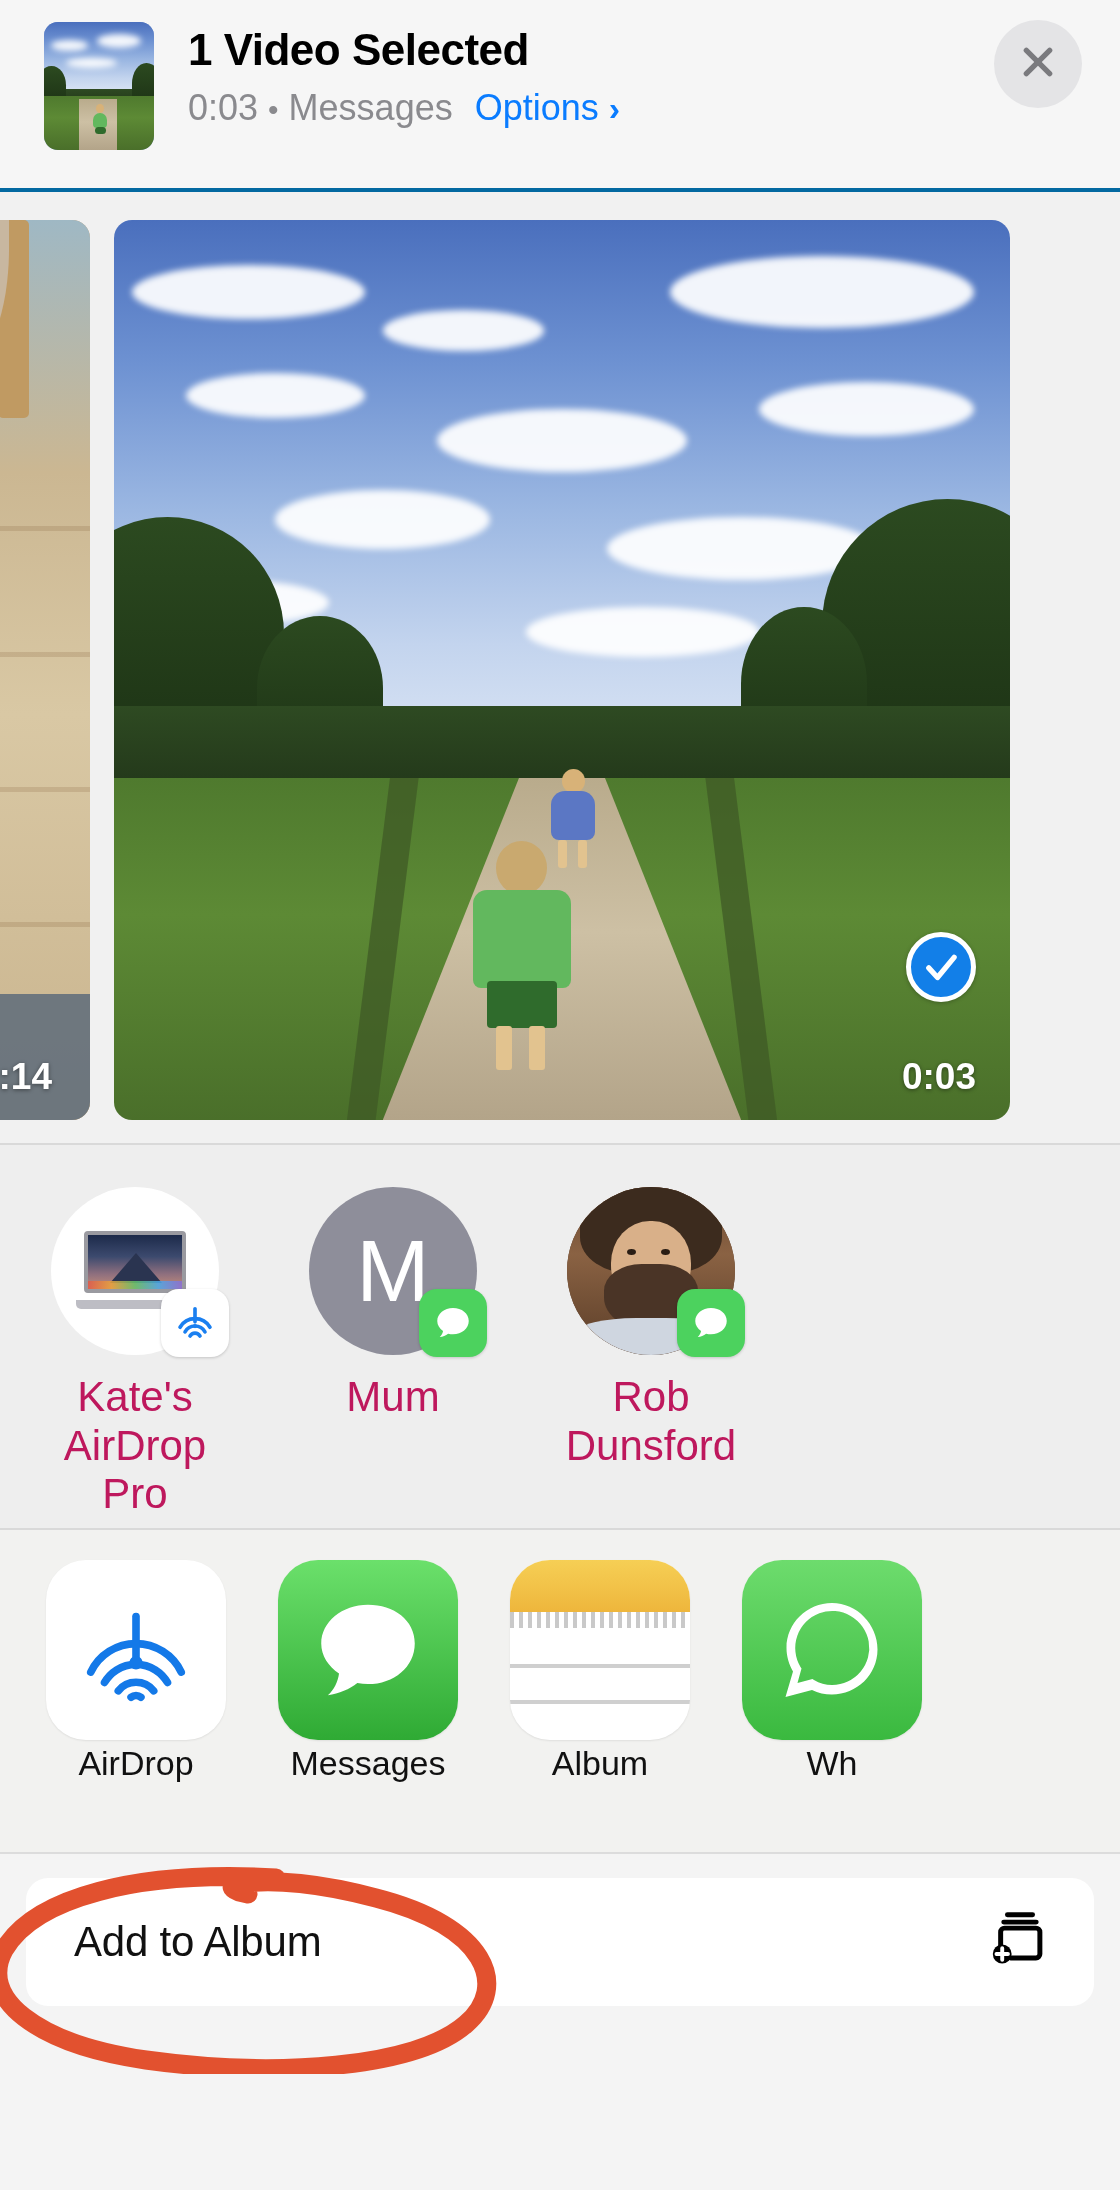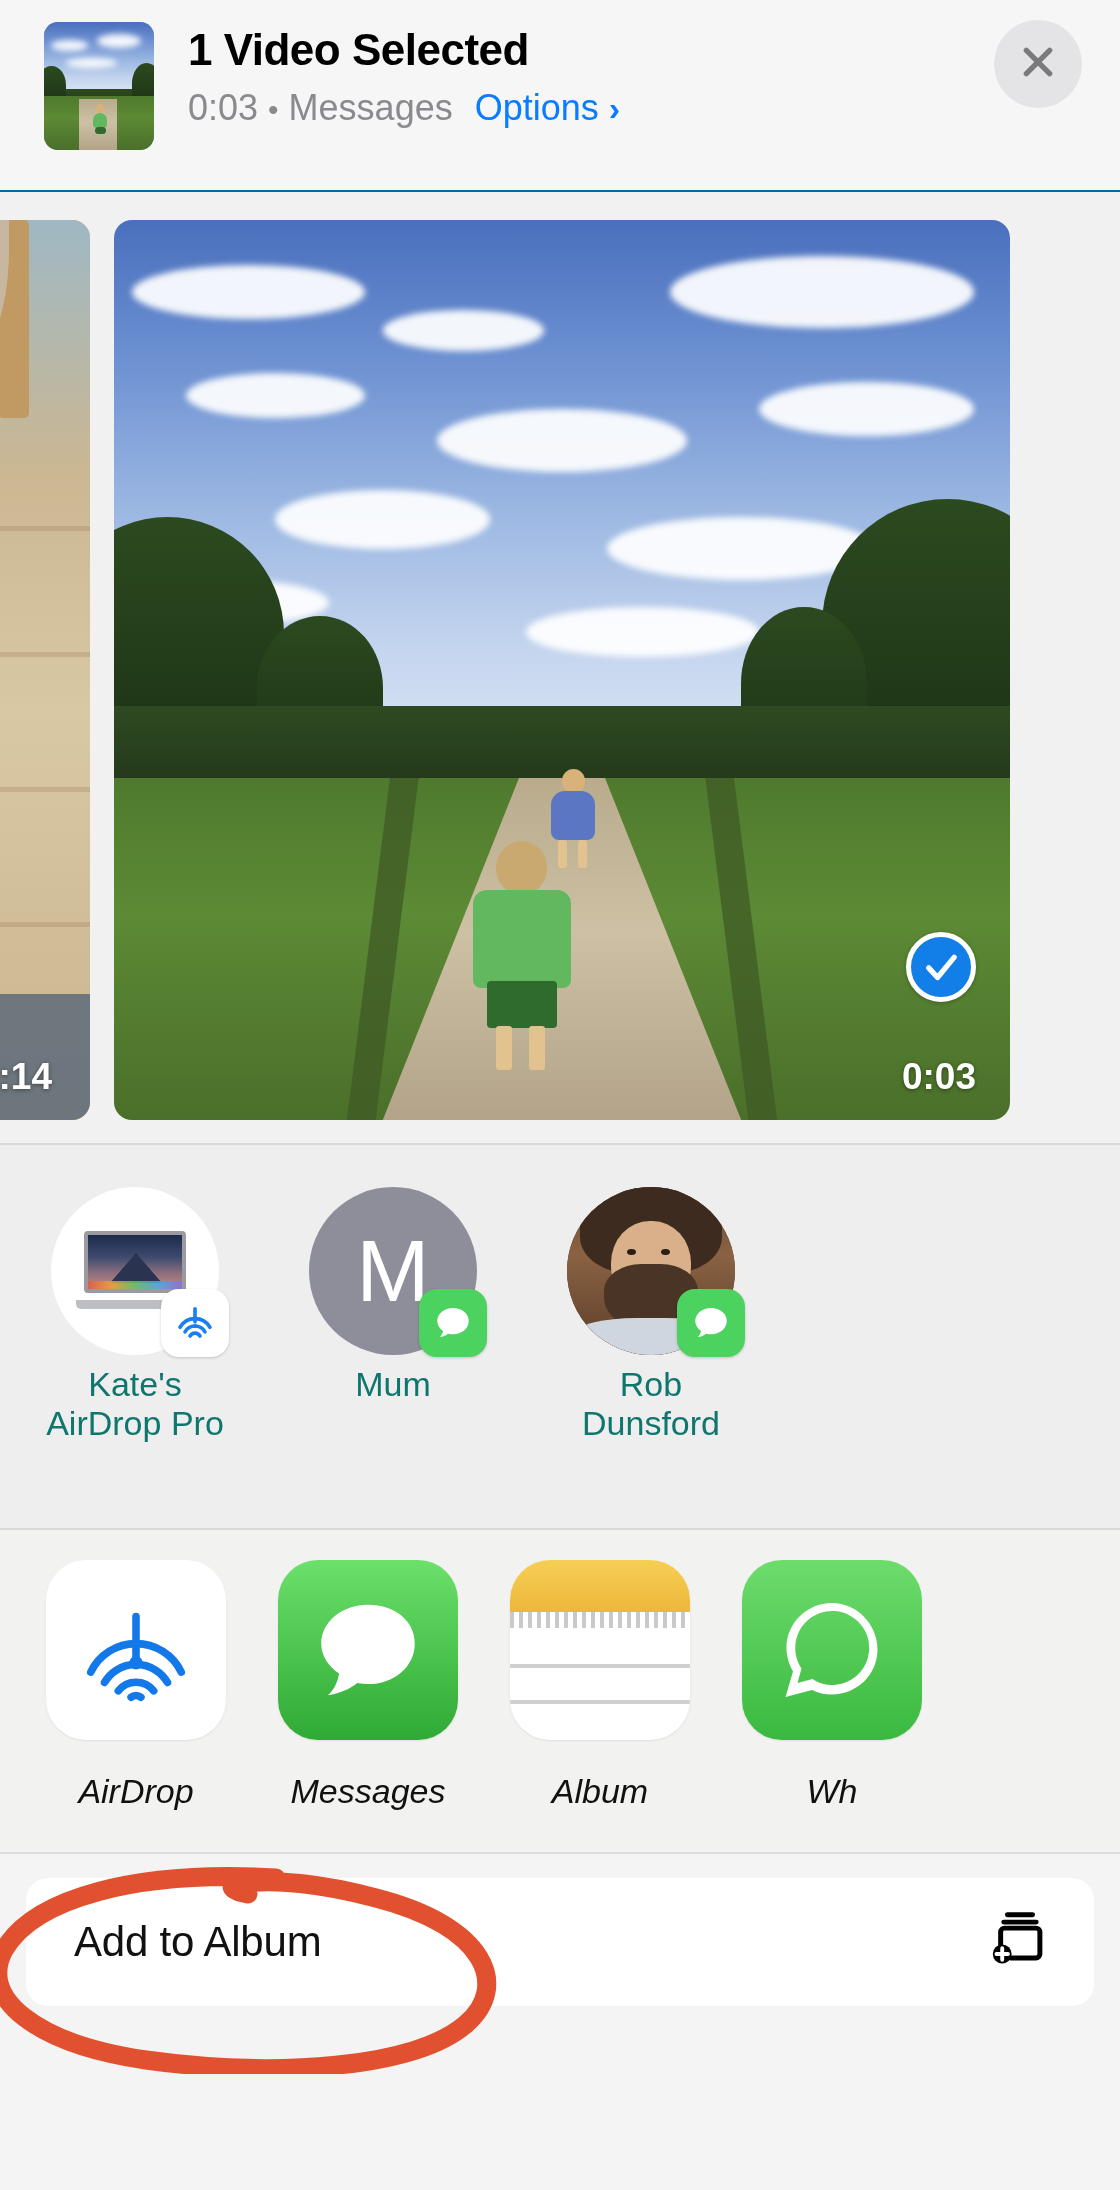--- a/index.html
+++ b/index.html
@@ -16,21 +16,21 @@
     height: 2190px;
     background: #f4f4f4;
     overflow: hidden;
   }
 
   
   .header {
     position: relative;
     height: 192px;
     background: #f6f6f6;
-    border-bottom: 2px solid #0369a1;
+    border-bottom: 4px solid #0369a1;
   }
   .header-thumb {
     position: absolute;
     left: 44px; top: 22px;
     width: 110px; height: 128px;
     border-radius: 14px;
     overflow: hidden;
     background: #7d9bd6;
   }
   .header-text {
@@ -193,23 +193,23 @@
     width: 68px; height: 68px;
     border-radius: 18px;
     display: flex; align-items: center; justify-content: center;
     box-shadow: 0 1px 3px rgba(0,0,0,.18);
   }
   .badge-airdrop { background: #fff; }
   .badge-msg { background: #4cd25e; }
   .badge-msg svg { width: 42px; height: 42px; }
   .badge-airdrop svg { width: 46px; height: 46px; }
   .contact-name {
-    margin-top: 10px;
-    font-size: 34px;
-    color: #0f766e;
+    margin-top: 18px;
+    font-size: 42px;
+    color: #be185d;
     line-height: 1.16;
     word-break: break-word;
   }
 
   
   .mbp { position: relative; width: 118px; height: 80px; }
   .mbp-screen {
     position:absolute; left: 8px; top: 0; width: 102px; height: 62px;
     border: 4px solid #9a9aa0; border-radius: 4px;
     background: linear-gradient(180deg,#1d2a4a 0%,#3c4a6e 40%,#8e6f7e 72%,#c78f7a 100%);
@@ -256,25 +256,24 @@
   .app-icon {
     width: 180px; height: 180px;
     border-radius: 40px;
     margin: 0 auto;
     display:flex; align-items:center; justify-content:center;
     position: relative;
     overflow: hidden;
     box-shadow: 0 1px 2px rgba(0,0,0,.08);
   }
   .app-label {
-    margin-top: 32px;
+    margin-top: 4px;
     font-size: 34px;
     color: #111;
     white-space: nowrap;
-    font-style: italic;
   }
   .ic-airdrop { background: #fff; }
   .ic-messages { background: linear-gradient(180deg,#6be06b 0%,#2faa34 100%); }
   .ic-mail { background: linear-gradient(180deg,#1d57d8 0%,#3f9bf2 55%,#5ec0f8 100%); }
   .ic-notes { background: #fff; }
   .ic-whatsapp { background: linear-gradient(180deg,#6ddc6d 0%,#3ab93f 100%); }
   .notes-top { position:absolute; top:0; left:0; right:0; height: 52px; background: linear-gradient(180deg,#f6cf55 0%,#eeb63c 100%); }
   .notes-perf { position:absolute; top: 52px; left:0; right:0; height: 16px;
     background: repeating-linear-gradient(90deg,#c9c9c9 0 4px, transparent 4px 9px); }
   .notes-line { position:absolute; left:0; right:0; height: 4px; background:#cfcfcf; }

